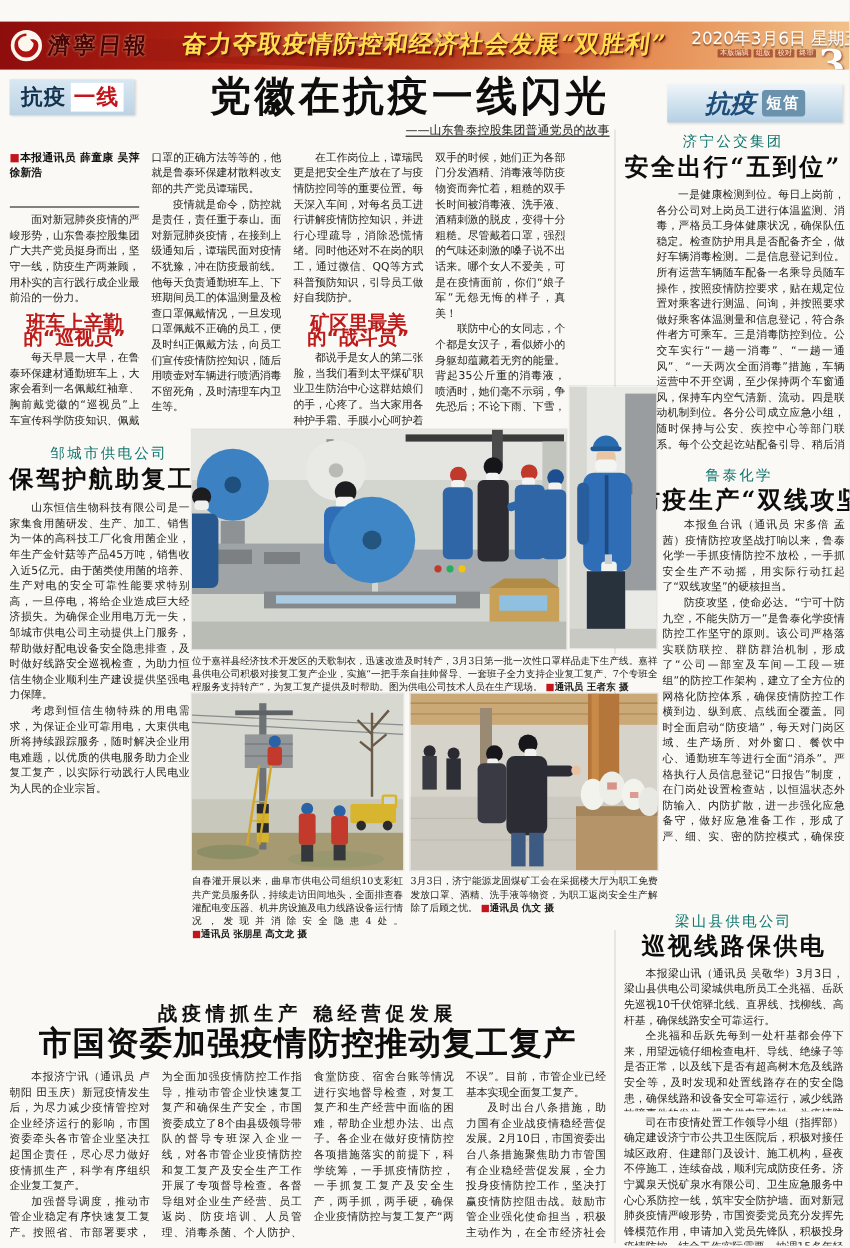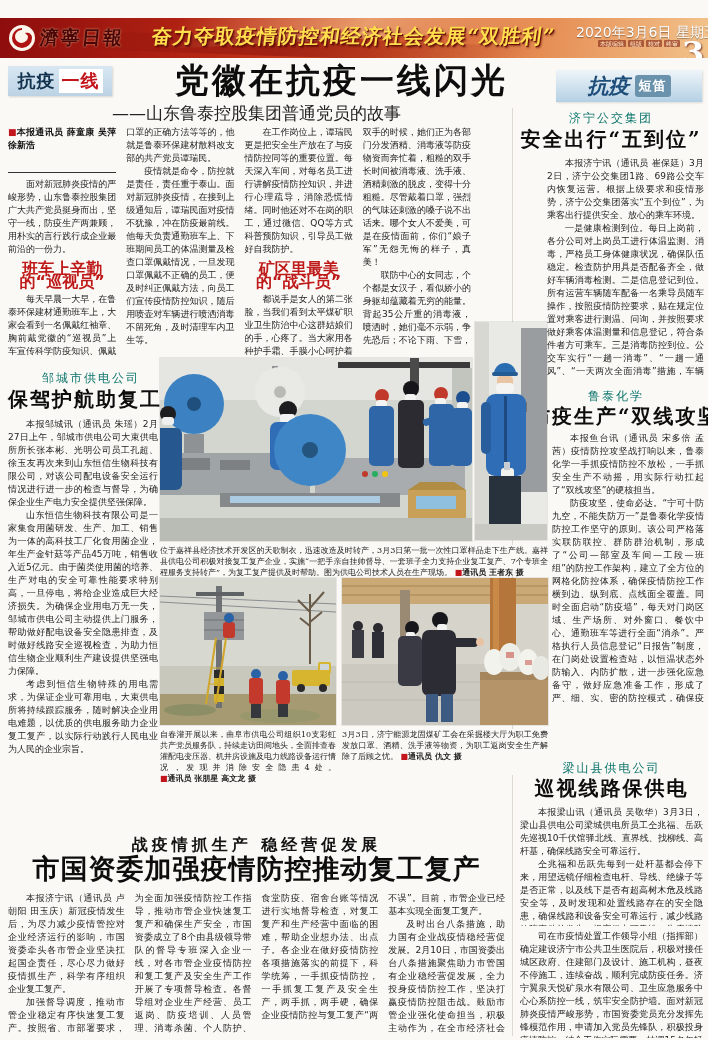--- a/index.html
+++ b/index.html
@@ -23,21 +23,21 @@
   #badge-left{left:8px;top:66px;width:104px;height:30px;background:linear-gradient(180deg,#d9e7f2,#bcd3e5);
     display:flex;align-items:center;justify-content:center;gap:3px;box-shadow:1px 1px 2px rgba(0,0,0,.15);}
   #badge-left .b1{font-size:18px;font-weight:900;color:#12324e;letter-spacing:1px;}
   #badge-left .b2{font-size:18px;font-weight:900;color:#c3161c;background:#fff;padding:0 3px;letter-spacing:1px;}
   #badge-right{left:556px;top:70px;width:146px;height:32px;background:linear-gradient(180deg,#eff5f9,#b4d0e4);
     display:flex;align-items:center;justify-content:center;gap:5px;box-shadow:1px 1px 2px rgba(0,0,0,.12);}
   #badge-right .b1{font-family:"DejaVu Serif",serif;font-style:italic;font-weight:bold;font-size:21px;color:#1d4d78;}
   #badge-right .b2{font-size:13px;font-weight:bold;color:#fff;background:#6a92ad;border-radius:3px;padding:2px 4px;letter-spacing:1px;}
   
   #main-headline{left:112px;top:58px;width:396px;text-align:right;font-size:34px;font-weight:900;letter-spacing:3px;color:#0d0d0d;}
-  #main-subtitle{left:112px;top:102px;width:396px;text-align:left;font-size:17px;color:#222;}
+  #main-subtitle{left:112px;top:102px;width:396px;text-align:right;font-size:10px;color:#222;text-decoration:underline;}
   .org-line{font-family:"DejaVu Serif",serif;font-size:12px;color:#0f766e;text-align:center;letter-spacing:2px;}
   .art-headline{font-family:"DejaVu Serif",serif;font-size:20px;font-weight:bold;color:#0d0d0d;text-align:center;letter-spacing:2px;white-space:nowrap;}
   
   .cols4{column-count:4;column-gap:10px;}
   .bodytxt{font-size:9px;line-height:13px;text-align:justify;color:#222;overflow:hidden;}
   .bodytxt p{margin:0;text-indent:2em;}
   .subhead{font-size:16px;font-weight:bold;color:#bf1a1a;text-align:center;margin:6px 0 5px;break-inside:avoid;}
   #main-byline{font-size:9px;font-weight:bold;border-bottom:1px solid #333;padding-bottom:20px;margin:0 0 5px;color:#111;}
   #main-byline .sq{color:#c3161c;}
   
@@ -101,21 +101,20 @@
     <div>
         <p>都说手是女人的第二张脸，当我们看到太平煤矿职业卫生防治中心这群姑娘们的手，心疼了。当大家用各种护手霜、手膜小心呵护着双手的时候，她们正为各部门分发酒精、消毒液等防疫物资而奔忙着，粗糙的双手长时间被消毒液、洗手液、酒精刺激的脱皮，变得十分粗糙。尽管戴着口罩，强烈的气味还刺激的嗓子说不出话来。哪个女人不爱美，可是在疫情面前，你们“娘子军”无怨无悔的样子，真美！</p>
         <p>联防中心的女同志，个个都是女汉子，看似娇小的身躯却蕴藏着无穷的能量。背起35公斤重的消毒液，喷洒时，她们毫不示弱，争先恐后；不论下雨、下雪，每天准时到班车停靠点、大门口为出入矿区的职工测量体温，无数次重复着相同的动作，双手常常会冻到不听使唤；奔走于市区各医疗器材公司、药店，超市扫货时，为了多争取到一些防疫物资，她们与老板软磨硬泡，一天下来，累的气喘吁吁，嗓子喊到说不出话来，一度怀疑自己感染了新冠病毒。此刻，你们巾帼不让须眉的样子，真美！</p>
       </div>
 
   </div>
 
   <div class="abs org-line" style="left:16px;top:370px;width:150px;">邹城市供电公司</div>
   <div class="abs art-headline" style="left:8px;top:386px;width:150px;">保驾护航助复工</div>
   <div class="abs bodytxt" style="left:8px;top:418px;width:150px;height:414px;">
-      <p>本报邹城讯（通讯员 朱瑶）2月27日上午，邹城市供电公司大束供电所所长张本彬、光明公司员工孔超、徐玉友再次来到山东恒信生物科技有限公司，对该公司配电设备安全运行情况进行进一步的检查与督导，为确保企业生产电力安全提供坚强保障。</p>
       <p>山东恒信生物科技有限公司是一家集食用菌研发、生产、加工、销售为一体的高科技工厂化食用菌企业，年生产金针菇等产品45万吨，销售收入近5亿元。由于菌类使用菌的培养、生产对电的安全可靠性能要求特别高，一旦停电，将给企业造成巨大经济损失。为确保企业用电万无一失，邹城市供电公司主动提供上门服务，帮助做好配电设备安全隐患排查，及时做好线路安全巡视检查，为助力恒信生物企业顺利生产建设提供坚强电力保障。</p>
       <p>考虑到恒信生物特殊的用电需求，为保证企业可靠用电，大束供电所将持续跟踪服务，随时解决企业用电难题，以优质的供电服务助力企业复工复产，以实际行动践行人民电业为人民的企业宗旨。</p>
     </div>
 
   <svg class="abs photo" style="left:160px;top:358px;" width="312" height="183" viewBox="0 0 312 183">
     <rect width="312" height="183" fill="#d3d5cf"></rect>
     <rect width="312" height="42" fill="#e5e6e2"></rect>
     <rect x="178" y="4" width="132" height="6" fill="#3a3a3a"></rect>
     <rect x="250" y="0" width="9" height="30" fill="#4a4a4a"></rect>
     <rect x="292" y="10" width="20" height="92" fill="#c2c4be"></rect>
@@ -263,21 +262,20 @@
   <div class="abs caption" style="left:342px;top:729px;width:206px;height:46px;">
     <span>3月3日，济宁能源龙固煤矿工会在采掘楼大厅为职工免费发放口罩、酒精、洗手液等物资，为职工返岗安全生产解除了后顾之忧。</span>
     <span class="credit"><span class="sq">■</span><span>通讯员 仇文 摄</span></span>
   </div>
 
   <div class="abs org-line" style="left:520px;top:110px;width:182px;">济宁公交集团</div>
   <div class="abs art-headline" style="left:520px;top:126px;width:182px;">安全出行“五到位”</div>
   <div class="abs bodytxt" style="left:497px;top:157px;width:207px;height:218px;">
     <div id="spacer-bus"></div>
     <div>
-        <p>本报济宁讯（通讯员 崔保廷）3月2日，济宁公交集团1路、69路公交车内恢复运营。根据上级要求和疫情形势，济宁公交集团落实“五个到位”，为乘客出行提供安全、放心的乘车环境。</p>
         <p>一是健康检测到位。每日上岗前，各分公司对上岗员工进行体温监测、消毒，严格员工身体健康状况，确保队伍稳定。检查防护用具是否配备齐全，做好车辆消毒检测。二是信息登记到位。所有运营车辆随车配备一名乘导员随车操作，按照疫情防控要求，贴在规定位置对乘客进行测温、问询，并按照要求做好乘客体温测量和信息登记，符合条件者方可乘车。三是消毒防控到位。公交车实行“一趟一消毒”、“一趟一通风”、“一天两次全面消毒”措施，车辆运营中不开空调，至少保持两个车窗通风，保持车内空气清新、流动。四是联动机制到位。各分公司成立应急小组，随时保持与公安、疾控中心等部门联系。每个公交起讫站配备引导、稍后消毒专人员，工作期间密切配合，严防死守，坚决杜绝突发事件的发生。五是教育培训到位。每名员工复工前，集团公司安排专人开展安全培训、疫情防控培训。集团公司运营调度中心、各单位运用GPS智能调度系统，时刻督导员工在做好规范消毒、体温检测、佩戴口罩、车辆通风、清洁卫生等工作的同时，更要注重安全行车和优质服务工作，提高全员安全服务意识。</p>
       </div>
   </div>
 
   <div class="abs org-line" style="left:530px;top:388px;width:172px;">鲁泰化学</div>
   <div class="abs art-headline" style="left:530px;top:403px;width:172px;">防疫生产“双线攻坚”</div>
   <div class="abs bodytxt" style="left:552px;top:432px;width:152px;height:270px;">
       <p>本报鱼台讯（通讯员 宋多倍 孟茜）疫情防控攻坚战打响以来，鲁泰化学一手抓疫情防控不放松，一手抓安全生产不动摇，用实际行动扛起了“双线攻坚”的硬核担当。</p>
       <p>防疫攻坚，使命必达。“宁可十防九空，不能失防万一”是鲁泰化学疫情防控工作坚守的原则。该公司严格落实联防联控、群防群治机制，形成了“公司—部室及车间—工段—班组”的防控工作架构，建立了全方位的网格化防控体系，确保疫情防控工作横到边、纵到底、点线面全覆盖。同时全面启动“防疫墙”，每天对门岗区域、生产场所、对外窗口、餐饮中心、通勤班车等进行全面“消杀”。严格执行人员信息登记“日报告”制度，在门岗处设置检查站，以恒温状态外防输入、内防扩散，进一步强化应急备守，做好应急准备工作，形成了严、细、实、密的防控模式，确保疫情防控不留死角、不留空白。在为岗位职工配发口罩、酒精等防护物品的同时，合理调配班车、用餐等事项，为职工提供了良好的后勤服务，并利用公众号、网站、QQ及微信群、电子大屏，广泛宣传普及疫情防护知识，及时推发权威信息。</p>
     </div>

